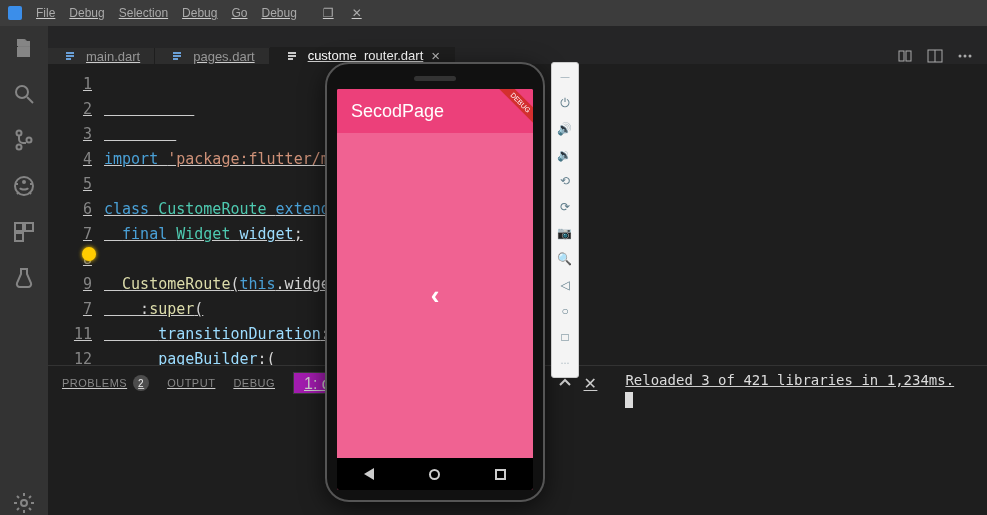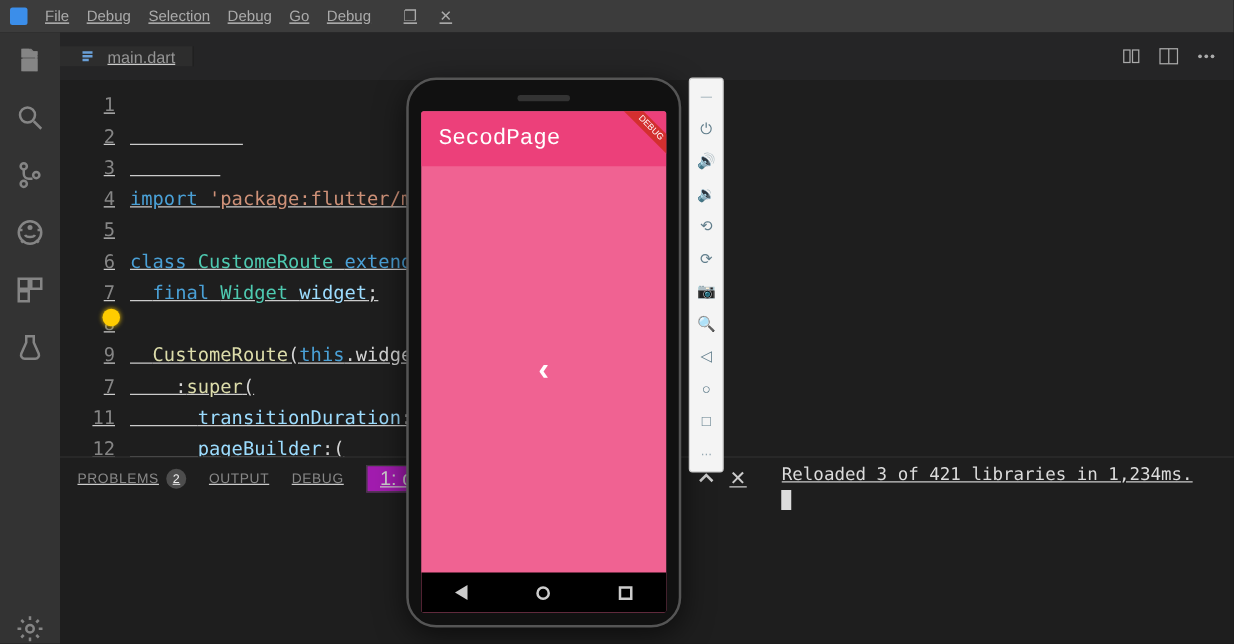--- a/index.html
+++ b/index.html
@@ -18,21 +18,21 @@
 
 
 .activity { width: 48px; background: #333333; display: flex; flex-direction: column; align-items: center; padding-top: 10px; gap: 22px; }
 .activity .icon { width: 24px; height: 24px; display: flex; align-items: center; justify-content: center; fill: #858585; color: #858585; cursor: pointer; }
 .activity .spacer { flex: 1; }
 
 
 .main { flex: 1; display: flex; flex-direction: column; min-width: 0; }
 
 
-.tabs { height: 38px; background: #252526; display: flex; align-items: center; }
+.tabs { height: 38px; background: #252526; display: flex; align-items: flex-end; }
 .tab { display: flex; align-items: center; gap: 8px; padding: 0 14px; color: #969696; font-size: 13px; cursor: pointer; background: #2d2d2d; border-right: 1px solid #1e1e1e; }
 .tab.active { background: #1e1e1e; color: #ffffff; }
 .tab .file-icon { width: 16px; height: 16px; display: flex; align-items: center; justify-content: center; }
 .tab .close-x { font-size: 15px; color: #bbb; }
 .tabs .right-icons { margin-left: auto; display: flex; align-items: center; gap: 14px; padding: 0 14px; color: #aaa; }
 .tabs .right-icons .ri { cursor: pointer; display:flex; align-items:center; }
 
 
 .editor { flex: 1; display: flex; background: #1e1e1e; font-family: Consolas, Menlo, monospace; font-size: 15px; line-height: 25px; overflow: hidden; position: relative; }
 .gutter { width: 56px; text-align: right; padding: 8px 12px 8px 0; color: #858585; user-select: none; }
@@ -59,21 +59,21 @@
 @keyframes blink { 50% { opacity: 0; } }
 
 
 .emulator { position: absolute; left: 325px; top: 62px; width: 268px; display: flex; align-items: flex-start; z-index: 50; }
 .phone { width: 220px; height: 440px; background: #111; border: 2px solid #555; border-radius: 24px; padding: 12px 10px 10px; display: flex; flex-direction: column; box-shadow: 0 6px 24px rgba(0,0,0,.6); }
 .earpiece { align-self: center; width: 42px; height: 5px; border-radius: 3px; background: #333; margin-bottom: 8px; }
 .screen { flex: 1; background: #f06292; border-radius: 2px; display: flex; flex-direction: column; position: relative; overflow: hidden; }
 .statusbar { height: 20px; background: #ec407a; display: flex; align-items: center; color: #fff; font-size: 9px; padding: 0 6px; }
 .statusbar .sb-left { display:flex; gap:4px; }
 .statusbar .sb-right { margin-left: auto; display:flex; gap:3px; }
-.appbar { height: 44px; background: #ec407a; display: flex; align-items: center; color: #fff; font-size: 18px; padding-left: 14px; font-family: Liberation Mono, monospace; }
+.appbar { height: 44px; background: #ec407a; display: flex; align-items: center; color: #fff; font-size: 18px; padding-left: 14px; }
 .screenbody { flex: 1; display: flex; align-items: center; justify-content: center; }
 .screen .back-icon { color: #fff; font-size: 26px; font-weight: bold; }
 .debug-banner { position:absolute; top:8px; right:-22px; background:#d32f2f; color:#fff; font-size:7px; padding:2px 22px; transform: rotate(45deg); }
 .navbar { height: 32px; background: #000; display: flex; align-items: center; justify-content: space-around; color: #fff; font-size: 13px; }
 .navbar .nshape { width:11px; height:11px; }
 .navbar .tri { width:0;height:0;border-top:6px solid transparent;border-bottom:6px solid transparent;border-right:10px solid #ccc;}
 .navbar .circ { border:2px solid #ccc; border-radius:50%; }
 .navbar .sq  { border:2px solid #ccc; }
 
 .emu-sidebar { width: 28px; margin-left: 6px; background: #f4f4f4; border: 1px solid #ccc; border-radius: 3px; display: flex; flex-direction: column; align-items: center; padding: 6px 0; gap: 10px; }
@@ -160,20 +160,41 @@
       <div class="tabs">
         <div class="tab">
           <span class="file-icon">
             <svg width="14" height="14" viewBox="0 0 14 14">
                 <line x1="3" y1="4" x2="11" y2="4" stroke="#6aa0d8" stroke-width="2"></line>
                 <line x1="3" y1="7" x2="11" y2="7" stroke="#6aa0d8" stroke-width="2"></line>
                 <line x1="3" y1="10" x2="8" y2="10" stroke="#6aa0d8" stroke-width="2"></line>
               </svg>
           </span>
           <span>main.dart</span>
+        </div>
+        <div class="tab">
+          <span class="file-icon">
+            <svg width="14" height="14" viewBox="0 0 14 14">
+                <line x1="3" y1="4" x2="11" y2="4" stroke="#6aa0d8" stroke-width="2"></line>
+                <line x1="3" y1="7" x2="11" y2="7" stroke="#6aa0d8" stroke-width="2"></line>
+                <line x1="3" y1="10" x2="8" y2="10" stroke="#6aa0d8" stroke-width="2"></line>
+              </svg>
+          </span>
+          <span>pages.dart</span>
+        </div>
+        <div class="tab active">
+          <span class="file-icon">
+            <svg width="14" height="14" viewBox="0 0 14 14">
+                <line x1="3" y1="4" x2="11" y2="4" stroke="#c9c9c9" stroke-width="2"></line>
+                <line x1="3" y1="7" x2="11" y2="7" stroke="#c9c9c9" stroke-width="2"></line>
+                <line x1="3" y1="10" x2="8" y2="10" stroke="#c9c9c9" stroke-width="2"></line>
+              </svg>
+          </span>
+          <span>custome_router.dart</span>
+          <span class="close-x">×</span>
         </div>
         <div class="right-icons">
           <span class="ri">
             <svg width="16" height="16" viewBox="0 0 16 16">
                 <rect x="2" y="3" width="5" height="10" stroke="#aaa" fill="none"></rect>
                 <rect x="9" y="3" width="5" height="10" stroke="#aaa" fill="none"></rect>
               </svg>
           </span>
           <span class="ri">
             <svg width="16" height="16" viewBox="0 0 16 16">

